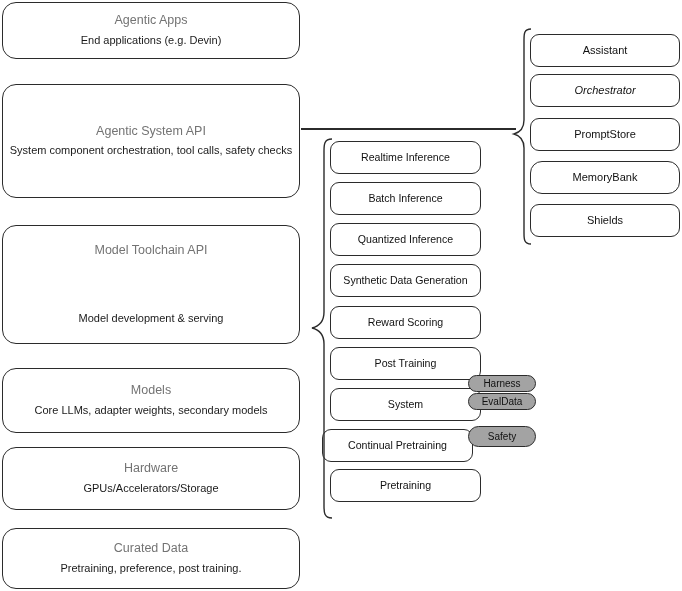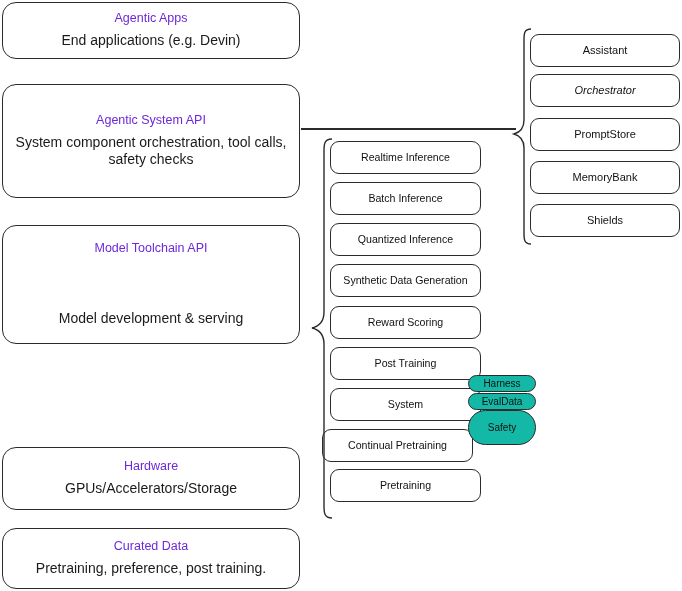--- a/index.html
+++ b/index.html
@@ -29,43 +29,43 @@
     align-items: center;
     justify-content: center;
     text-align: center;
     line-height: 1.25;
   }
   .layer-box {
     border-radius: 14px;
   }
   .layer-title {
     font-size: 12.5px;
-    color: #6d28d9;
+    color: #737373;
   }
   .layer-sub {
-    font-size: 14px;
+    font-size: 11px;
     color: #1a1a1a;
     margin-top: 5px;
   }
   .pillbox {
     border-radius: 9px;
     font-size: 10.6px;
     color: #111111;
   }
   .sidebox {
     border-radius: 9px;
     font-size: 11px;
     color: #111111;
   }
   .tag {
     position: absolute;
     box-sizing: border-box;
     border: 1.4px solid #2b2b2b;
     border-radius: 999px;
-    background: #14b8a6;
+    background: #a3a3a3;
     display: flex;
     align-items: center;
     justify-content: center;
     font-size: 10px;
     color: #111111;
     z-index: 6;
   }
   .connector {
     position: absolute;
     background: #2b2b2b;
@@ -95,20 +95,24 @@
   <div class="box layer-box" style="left:2px; top:84px; width:298px; height:114px;">
     <div class="layer-title">Agentic System API</div>
     <div class="layer-sub">System component orchestration, tool calls, safety checks</div>
   </div>
 
   <div class="box layer-box" style="left:2px; top:225px; width:298px; height:119px;gap:48px;">
     <div class="layer-title">Model Toolchain API</div>
     <div class="layer-sub">Model development &amp; serving</div>
   </div>
 
+  <div class="box layer-box" style="left:2px; top:368px; width:298px; height:65px;">
+    <div class="layer-title">Models</div>
+    <div class="layer-sub">Core LLMs, adapter weights, secondary models</div>
+  </div>
 
   <div class="box layer-box" style="left:2px; top:447px; width:298px; height:63px;">
     <div class="layer-title">Hardware</div>
     <div class="layer-sub">GPUs/Accelerators/Storage</div>
   </div>
 
   <div class="box layer-box" style="left:2px; top:528px; width:298px; height:61px;">
     <div class="layer-title">Curated Data</div>
     <div class="layer-sub">Pretraining, preference, post training.</div>
   </div>
@@ -146,37 +150,37 @@
   <div class="box pillbox" style="left:330px; top:469px; width:151px; height:33px;">
     <span>Pretraining</span>
   </div>
 
   <div class="tag" style="left:468px; top:375px; width:68px; height:17px;">
     <span>Harness</span>
   </div>
   <div class="tag" style="left:468px; top:393px; width:68px; height:17px;">
     <span>EvalData</span>
   </div>
-  <div class="tag" style="left:468px; top:410px; width:68px; height:35px;align-items:center;">
+  <div class="tag" style="left:468px; top:426px; width:68px; height:21px;align-items:center;">
     <span>Safety</span>
   </div>
 
   <svg class="brace" style="left:513px; top:28px;" width="20" height="218" viewBox="0 0 20 218">
     <path d="M18,1 C11,1 11,6 11,12 L11,92 C11,99 8,104 1,106 C8,108 11,113 11,120 L11,205 C11,211 11,216 18,216"></path>
   </svg>
 
   <div class="box sidebox" style="left:530px; top:34px; width:150px; height:33px;">
     <span>Assistant</span>
   </div>
   <div class="box sidebox" style="left:530px; top:74px; width:150px; height:33px;font-style:italic;">
     <span>Orchestrator</span>
   </div>
   <div class="box sidebox" style="left:530px; top:118px; width:150px; height:33px;text-align:center;">
     <span>PromptStore</span>
   </div>
-  <div class="box sidebox" style="left:530px; top:161px; width:150px; height:33px;">
+  <div class="box sidebox" style="left:530px; top:161px; width:150px; height:33px;border-radius:12px;">
     <span>MemoryBank</span>
   </div>
   <div class="box sidebox" style="left:530px; top:204px; width:150px; height:33px;">
     <span>Shields</span>
   </div>
 
 </div>
 
 </body></html>

